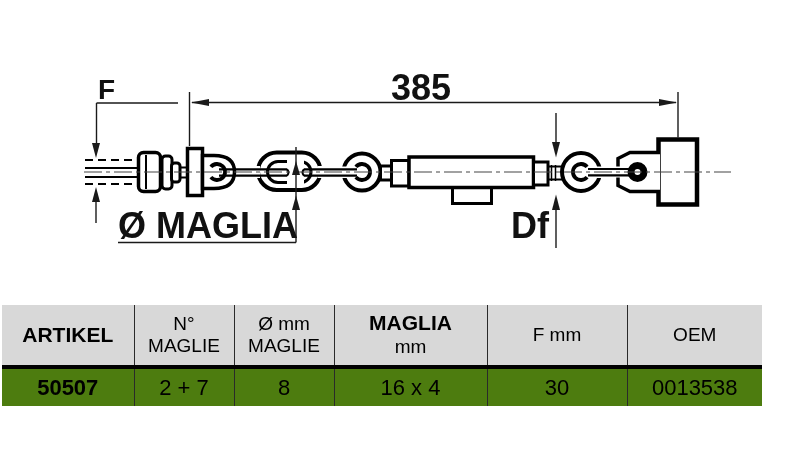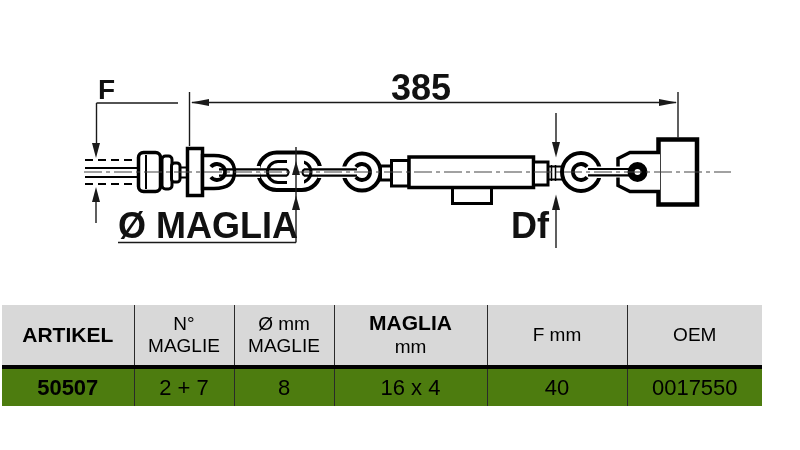--- a/index.html
+++ b/index.html
@@ -167,19 +167,19 @@
           <span class="hdr-line">OEM</span>
         </th>
       </tr>
     </thead>
     <tbody>
       <tr>
         <td class="cell-bold">50507</td>
         <td class="vd">2 + 7</td>
         <td class="vd">8</td>
         <td class="vd">16 x 4</td>
-        <td class="vd">40</td>
-        <td class="vd">0017550</td>
+        <td class="vd">30</td>
+        <td class="vd">0013538</td>
       </tr>
     </tbody>
   </table>
 
 </div>
 
 </body></html>

